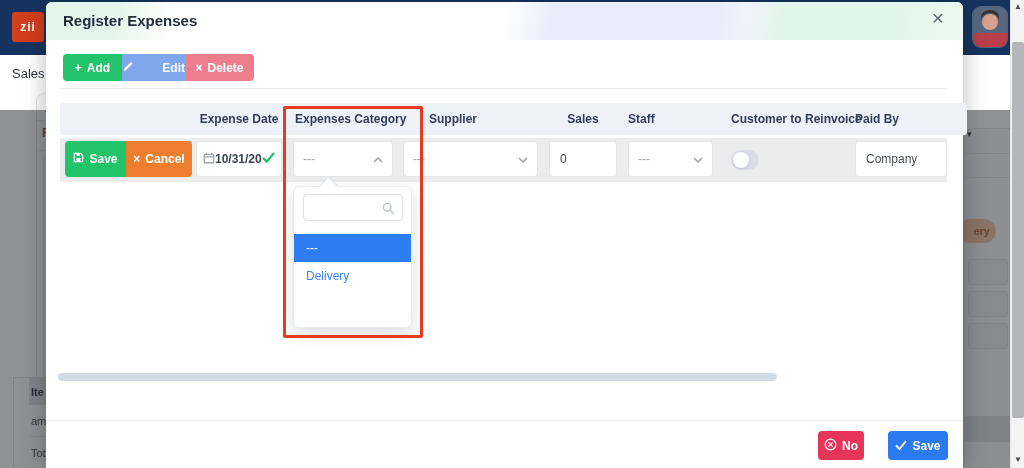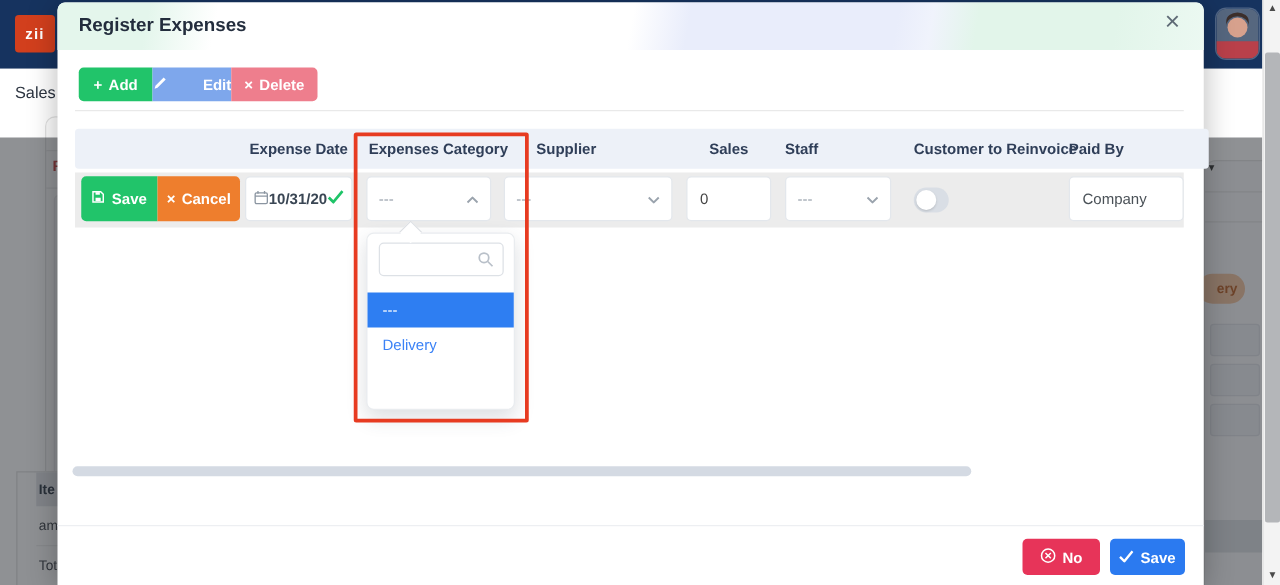--- a/index.html
+++ b/index.html
@@ -84,21 +84,21 @@
              font-size:12px;padding:0 24px 0 8px;outline:none;color:#444;background:#fff;}
   .dd-mag{position:absolute;left:88px;top:14px;}
   .dd-opts{position:absolute;left:0;top:47px;width:100%;}
   .dd-opt{height:28px;display:flex;align-items:center;padding-left:12px;font-size:12px;color:#3b82f6;cursor:pointer;}
   .dd-opt.sel-opt{background:#2e7ef2;color:#fff;}
   
   .red-rect{left:237px;top:104px;width:134px;height:226px;border:3px solid #e73b21;border-radius:2px;z-index:30;pointer-events:none;}
   
   .m-hscroll{left:12px;top:371px;width:719px;height:8px;background:#d4dae3;border-radius:4px;cursor:pointer;}
   .m-fdiv{left:0;top:418px;width:917px;border-top:1px solid #edeff2;}
-  .fb-no{position:absolute;left:772px;top:429px;width:62px;height:29px;background:#e73459;border-radius:4px;}
+  .fb-no{position:absolute;left:772px;top:429px;width:46px;height:29px;background:#e73459;border-radius:4px;}
   .fb-save{position:absolute;left:842px;top:429px;width:60px;height:29px;background:#2b7af0;border-radius:4px;}
 </style>
 </head>
 <body>
 
 <div class="screen">
 
   <div class="abs bg-topbar">
     <div class="abs logo">zii</div>
     <div class="abs avatar-wrap">

